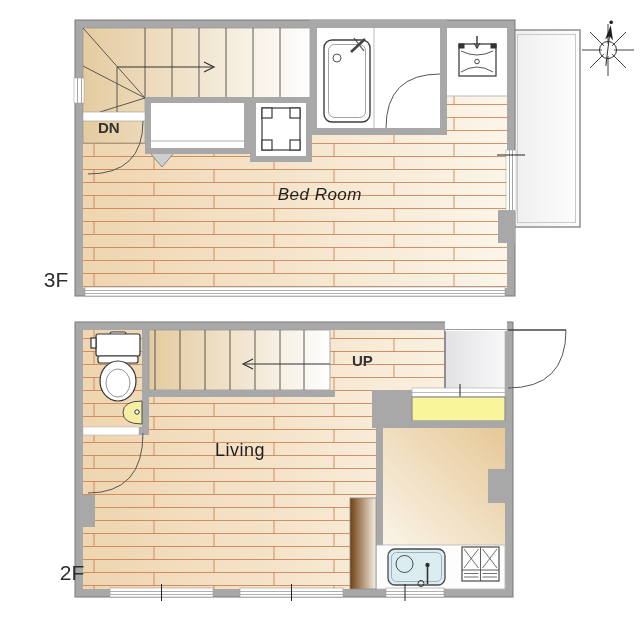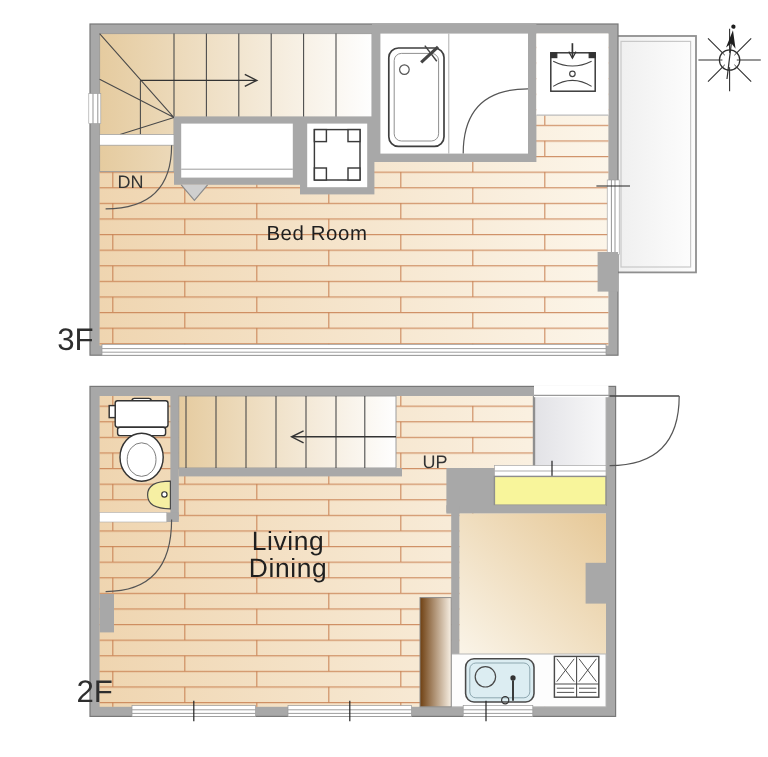--- a/index.html
+++ b/index.html
@@ -1,24 +1,24 @@
 <!DOCTYPE html>
 <html><head>
 <meta charset="utf-8">
 <style>
   html,body{margin:0;padding:0;background:#fff;}
   .canvas{position:relative;width:640px;height:631px;background:#ffffff;overflow:hidden;
           font-family:"Liberation Sans",sans-serif;}
   svg{position:absolute;left:0;top:0;}
   .lbl{position:absolute;color:#1f1f1f;white-space:nowrap;}
-  .room-label{font-size:17px;width:140px;text-align:left;letter-spacing:.5px;}
+  .room-label{font-size:17px;width:140px;text-align:right;letter-spacing:.5px;font-style:italic;}
   .ldk-block{position:absolute;left:165px;top:439px;width:150px;text-align:center;
-             font-size:22px;line-height:23px;color:#1f1f1f;letter-spacing:.5px;}
-  .stair-label{font-size:15px;font-weight:400;color:#333;margin-top:25px;}
-  .floor-label{font-size:26px;color:#2e2e2e;width:44px;text-align:right;}
+             font-size:18px;line-height:23px;color:#1f1f1f;letter-spacing:.5px;}
+  .stair-label{font-size:15px;font-weight:700;color:#333;}
+  .floor-label{font-size:21px;color:#2e2e2e;width:44px;text-align:center;}
 </style>
 </head>
 <body>
 
 <div class="canvas">
 
 <svg width="640" height="631" viewBox="0 0 640 631">
   <defs>
     <pattern id="planks" width="120" height="26" patternUnits="userSpaceOnUse">
       <path d="M0 0.5 H120 M0 13.5 H120" stroke="#c67a4b" stroke-width="1" opacity="0.8" fill="none"></path>
@@ -245,16 +245,15 @@
 </svg>
 
 <div class="lbl room-label" style="left:222px;top:185px;">Bed Room</div>
 <div class="lbl stair-label" style="left:98px;top:119px;">DN</div>
 <div class="lbl stair-label" style="left:352px;top:352px;">UP</div>
 <div class="lbl floor-label" style="left:34px;top:268px;">3F</div>
 <div class="lbl floor-label" style="left:50px;top:561px;">2F</div>
 
 <div class="ldk-block">
   <div>Living</div>
-  <div>Dining</div>
 </div>
 
 </div>
 
 </body></html>

